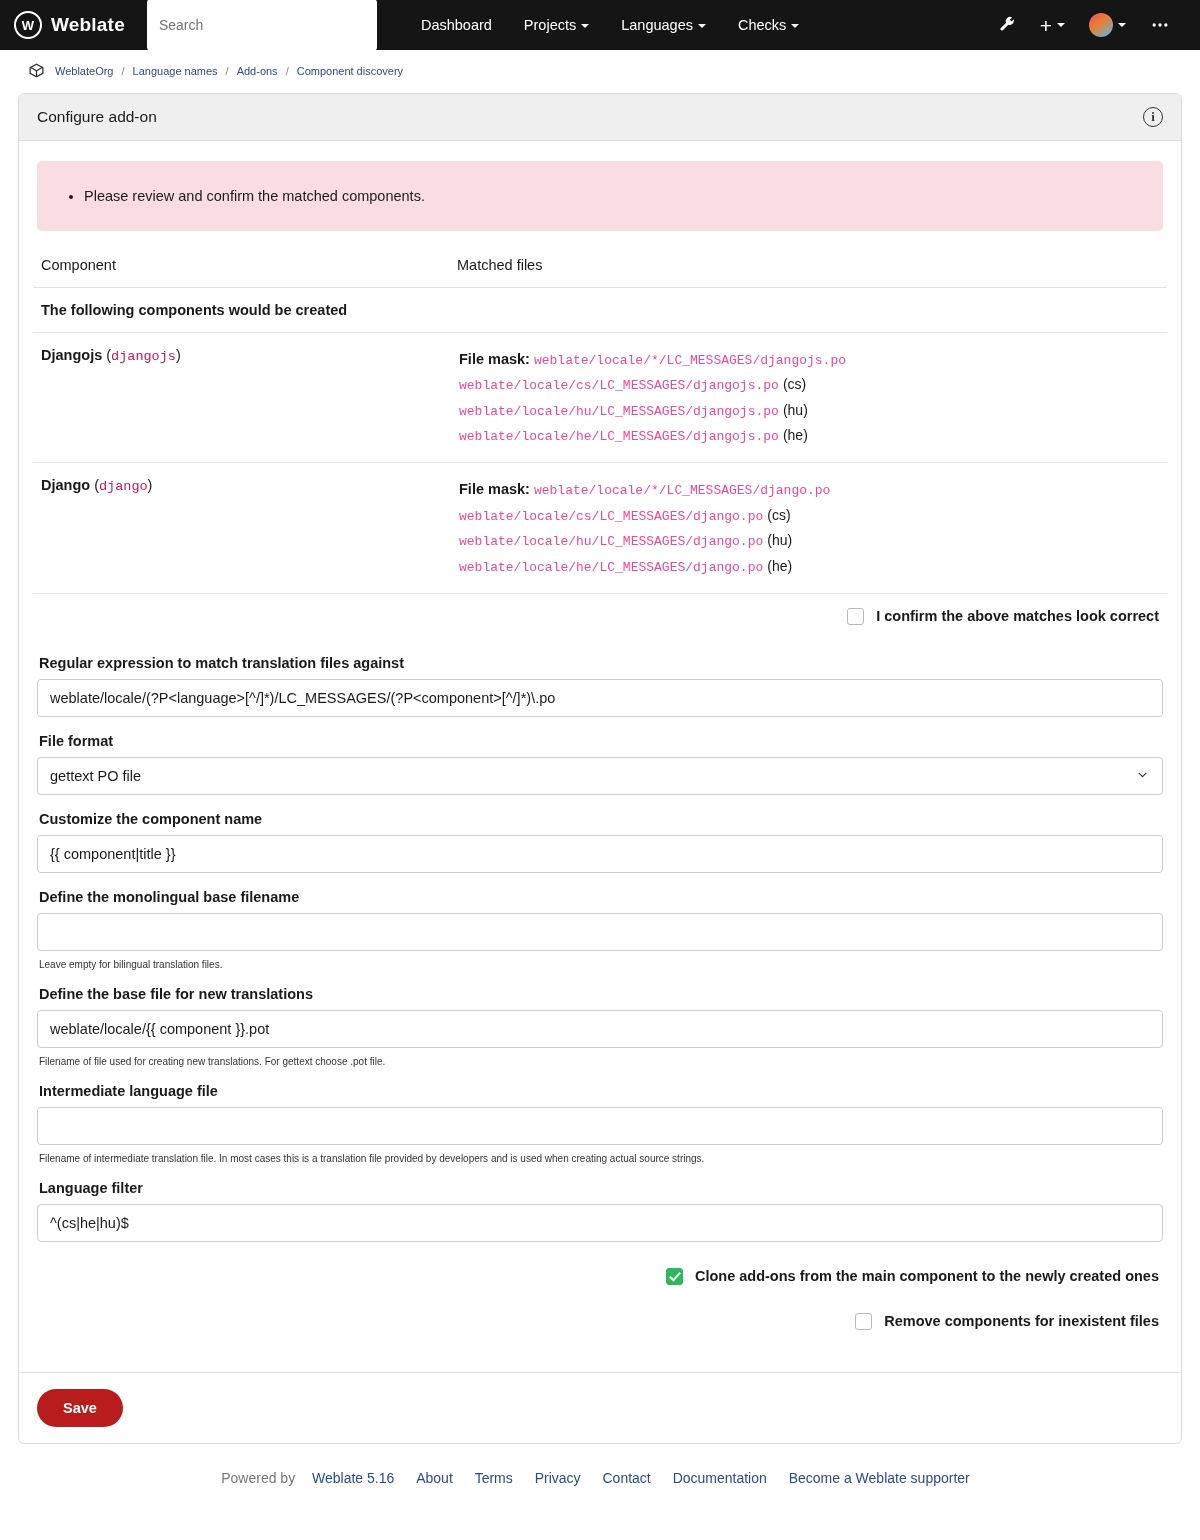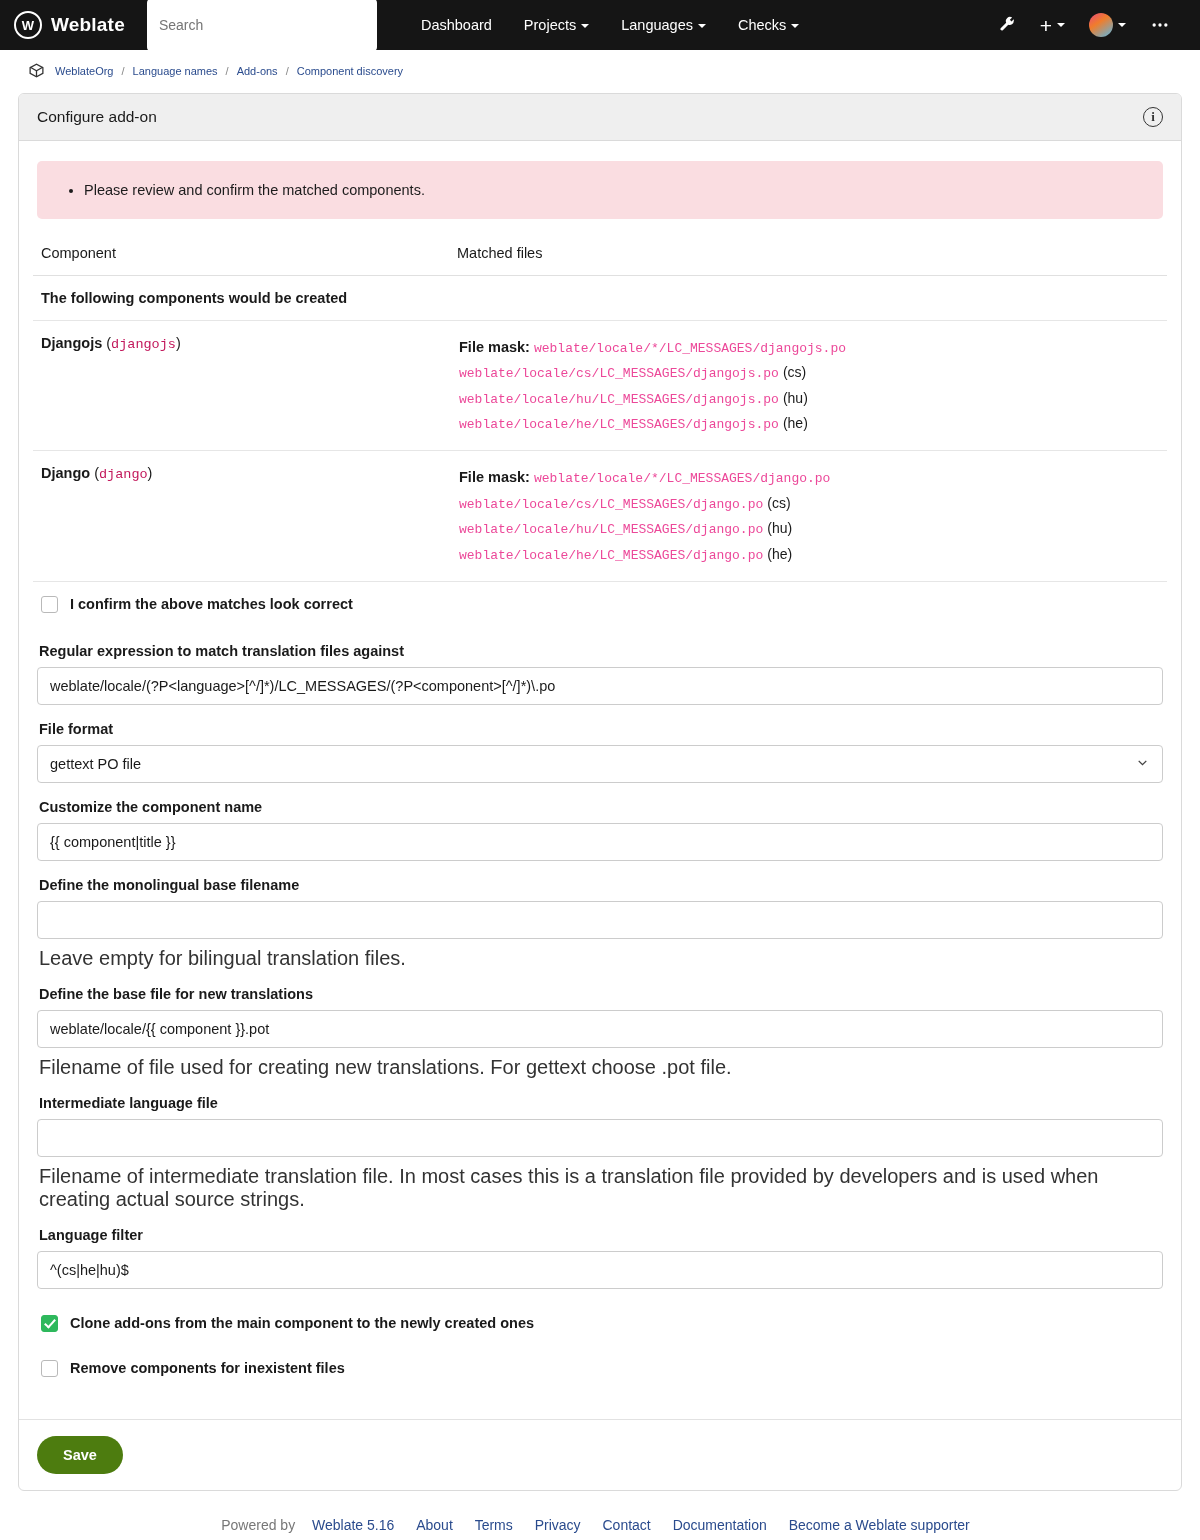--- a/index.html
+++ b/index.html
@@ -112,21 +112,21 @@
     font-family: "Liberation Serif", serif;
     cursor: pointer;
   }
   .card-body { padding: 16px 14px 0 14px; }
 
   
   .alert {
     background: #fadde1;
     border: 1px solid #f5c6cb00;
     border-radius: 5px;
-    padding: 20px 18px;
+    padding: 26px 18px;
     margin: 4px 4px 20px 4px;
   }
   .alert ul { margin: 0; padding-left: 28px; }
   .alert li { font-size: 14.5px; color: #1c1c1c; }
 
   
   table.matches {
     width: 100%;
     border-collapse: collapse;
     margin: 0 0 0 0;
@@ -154,20 +154,21 @@
   .mask-label { font-weight: 700; margin-top: 36px; }
   .path { color: #ec4899; font-family: "Liberation Mono", monospace; font-size: 13px; }
   .lang { color: #1a1a1a; font-family: "Liberation Sans", sans-serif; font-size: 14px; }
   .file-line { line-height: 1.72; }
 
   
   .form-area { padding: 0 4px 14px 4px; }
   .checkrow {
     display: flex; align-items: center; gap: 12px;
     padding: 14px 4px 14px 4px;
+    justify-content: flex-end;
   }
   .chk {
     width: 17px; height: 17px;
     border: 1px solid #b9b9b9;
     border-radius: 3px;
     background: #fff;
     flex: 0 0 auto;
     display: inline-block;
     position: relative;
     cursor: pointer;
@@ -206,32 +207,32 @@
   }
   .select-wrap { position: relative; }
   .select-wrap .chev {
     position: absolute; right: 14px; top: 50%;
     transform: translateY(-50%);
     pointer-events: none;
     color: #555;
     font-size: 12px;
   }
   .help {
-    font-size: 20px;
+    font-size: 10px;
     color: #333;
     margin: 8px 0 0 2px;
   }
 
   .card-footer {
     border-top: 1px solid #e2e2e2;
     padding: 16px 18px;
     margin-top: 14px;
   }
   .btn-save {
-    background: #4d7c0f;
+    background: #b91c1c;
     color: #fff;
     border: none;
     border-radius: 20px;
     padding: 11px 26px;
     font-size: 14.5px;
     font-weight: 700;
     cursor: pointer;
     font-family: "Liberation Sans", sans-serif;
   }
 

